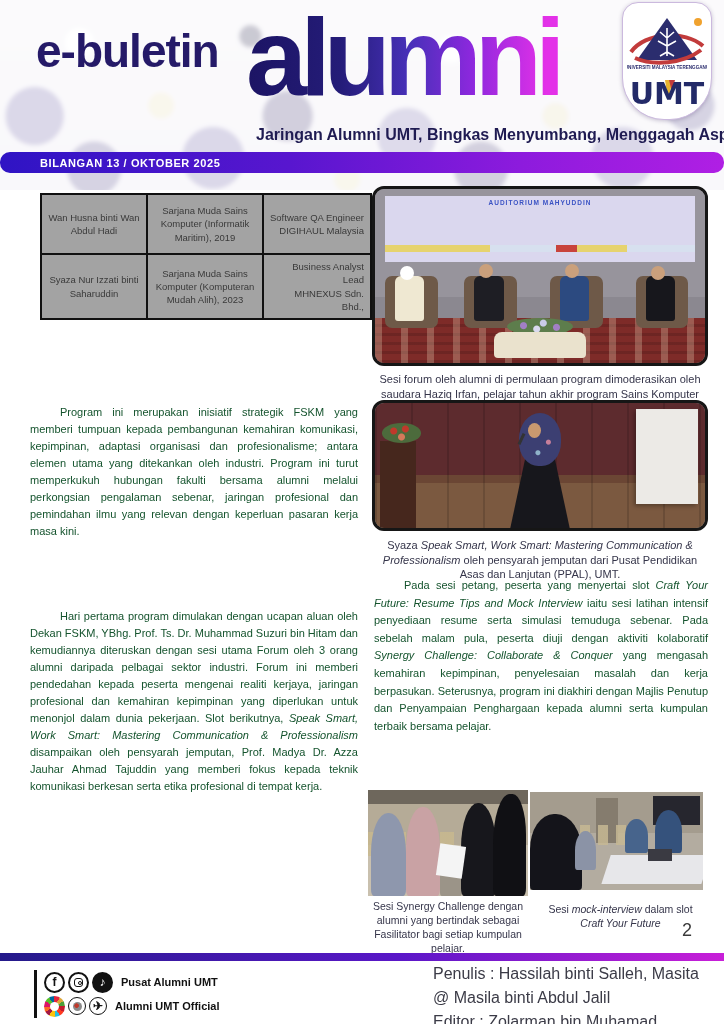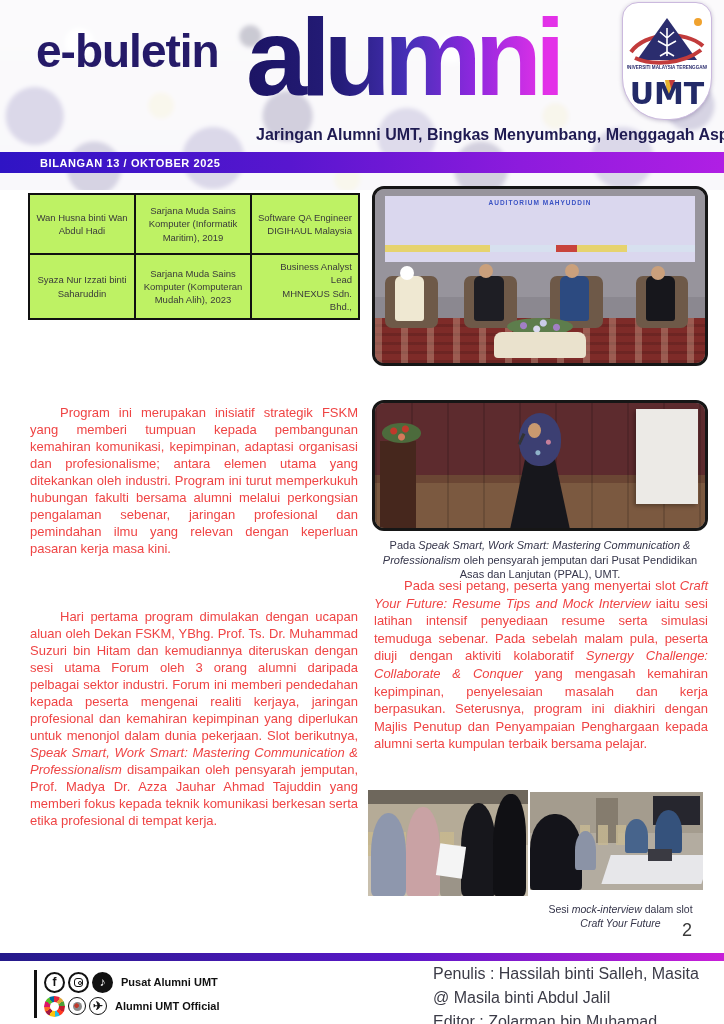--- a/index.html
+++ b/index.html
@@ -49,40 +49,40 @@
   .logo-card {
     position:absolute; top:2px; right:12px; width:90px; height:118px;
     background:#ffffff; border:1px solid #cbb9de;
     border-radius:16px 16px 42px 42px;
     display:flex; align-items:center; justify-content:center;
     box-shadow:0 1px 4px rgba(40,20,80,.25);
   }
   .issue-bar {
     position:absolute; top:152px; left:0; width:724px; height:21px;
     background:linear-gradient(90deg,#2f14c4 0%,#5816cf 40%,#8d1bdd 72%,#b01fe4 100%);
-    display:flex; align-items:center; padding-left:40px;
+    display:flex; align-items:center; padding-left:40px;border-radius:10px;
   }
   .issue-bar span { color:#ffffff; font-size:11px; font-weight:700; letter-spacing:.6px; }
   
   .alumni-table {
-    position:absolute; top:193px; left:28px; width:330px;
-    border-collapse:collapse; table-layout:fixed; background:#bef264;
+    position:absolute; top:193px; left:40px; width:330px;
+    border-collapse:collapse; table-layout:fixed; background:#a3a3a3;
   }
   .alumni-table td {
     border:2.5px solid #111111; font-size:9.5px; line-height:1.4; color:#3a3a3a;
     text-align:center; vertical-align:middle; padding:5px 6px; height:60px;
   }
   .alumni-table .c1 { width:106px; }
   .alumni-table .c2 { width:116px; }
   .alumni-table .c3 { width:108px; }
   .pos-role, .pos-company { display:block;text-align:right; }
   
   .para {
-    position:absolute; text-align:justify; color:#ef4444;
-    font-size:13px; line-height:17px; text-indent:30px;
+    position:absolute; text-align:justify; color:#14532d;
+    font-size:11px; line-height:17px; text-indent:30px;
   }
   .para i { font-style:italic; }
   .para-1 { top:404px; left:30px; width:328px; }
   .para-2 { top:608px; left:30px; width:328px; }
   .para-3 { top:577px; left:374px; width:334px; line-height:17.6px; }
   
   .photo-frame {
     position:absolute; border:3px solid #161616; border-radius:12px; overflow:hidden; background:#888;
   }
   .caption {
@@ -238,46 +238,48 @@
     <div class="p1-person" style="left:30%; background:#1e1e24;"></div>
     <div class="p1-person" style="left:56%; background:#2c4a80;"></div>
     <div class="p1-person" style="left:82%; background:#17171c;"></div>
     <div class="p1-head" style="left:7.5%; top:44%; background:#fff;"></div>
     <div class="p1-head" style="left:31.5%; top:43%;"></div>
     <div class="p1-head" style="left:57.5%; top:43%;"></div>
     <div class="p1-head" style="left:83.5%; top:44%;"></div>
     <div class="p1-flowers"></div>
     <div class="p1-table"></div>
   </div>
+  <div class="caption caption-forum">Sesi forum oleh alumni di permulaan program dimoderasikan oleh saudara Haziq Irfan, pelajar tahun akhir program Sains Komputer</div>
 
   <div class="photo-frame photo-speak">
     <div class="p2-wall"></div>
     <div class="p2-grooves"></div>
     <div class="p2-screen"></div>
     <div class="p2-podium"></div>
     <div class="p2-flowers"></div>
     <div class="p2-dress"></div>
     <div class="p2-hijab"></div>
     <div class="p2-face"></div>
     <div class="p2-mic"></div>
   </div>
-  <div class="caption caption-speak"><span>Pada </span><i>Speak Smart, Work Smart: Mastering Communication &amp; Professionalism</i><span> oleh pensyarah jemputan dari Pusat Pendidikan Asas dan Lanjutan (PPAL), UMT.</span></div>
+  <div class="caption caption-speak"><span>Syaza </span><i>Speak Smart, Work Smart: Mastering Communication &amp; Professionalism</i><span> oleh pensyarah jemputan dari Pusat Pendidikan Asas dan Lanjutan (PPAL), UMT.</span></div>
 
   <p class="para para-3"><span>Pada sesi petang, peserta yang menyertai slot </span><i>Craft Your Future: Resume Tips and Mock Interview</i><span> iaitu sesi latihan intensif penyediaan resume serta simulasi temuduga sebenar. Pada sebelah malam pula, peserta diuji dengan aktiviti kolaboratif </span><i>Synergy Challenge: Collaborate &amp; Conquer</i><span> yang mengasah kemahiran kepimpinan, penyelesaian masalah dan kerja berpasukan. Seterusnya, program ini diakhiri dengan Majlis Penutup dan Penyampaian Penghargaan kepada alumni serta kumpulan terbaik bersama pelajar.</span></p>
 
   <div class="photo-plain photo-synergy">
     <div class="p3-room"></div>
     <div class="p3-chairs"></div>
     <div class="p3-fig" style="left:2%; width:22%; height:78%; background:#8e97ad;"></div>
     <div class="p3-fig" style="left:24%; width:21%; height:84%; background:#c9a2a4;"></div>
     <div class="p3-fig" style="left:45%; width:14%; height:45%; background:#9b9488;"></div>
     <div class="p3-fig" style="left:58%; width:22%; height:88%; background:#17171c;"></div>
     <div class="p3-fig" style="left:78%; width:21%; height:96%; background:#101014; border-radius:50% 40% 8% 8%;"></div>
     <div class="p3-paper"></div>
   </div>
+  <div class="caption caption-synergy">Sesi Synergy Challenge dengan alumni yang bertindak sebagai Fasilitator bagi setiap kumpulan pelajar.</div>
 
   <div class="photo-plain photo-mock">
     <div class="p4-room"></div>
     <div class="p4-tv"></div>
     <div class="p4-door"></div>
     <div class="p4-chairs"></div>
     <div class="p4-fig" style="left:55%; top:28%; width:13%; height:34%; background:#47648c;"></div>
     <div class="p4-fig" style="left:72%; top:18%; width:16%; height:44%; background:#35527c;"></div>
     <div class="p4-table"></div>
     <div class="p4-laptop"></div>

